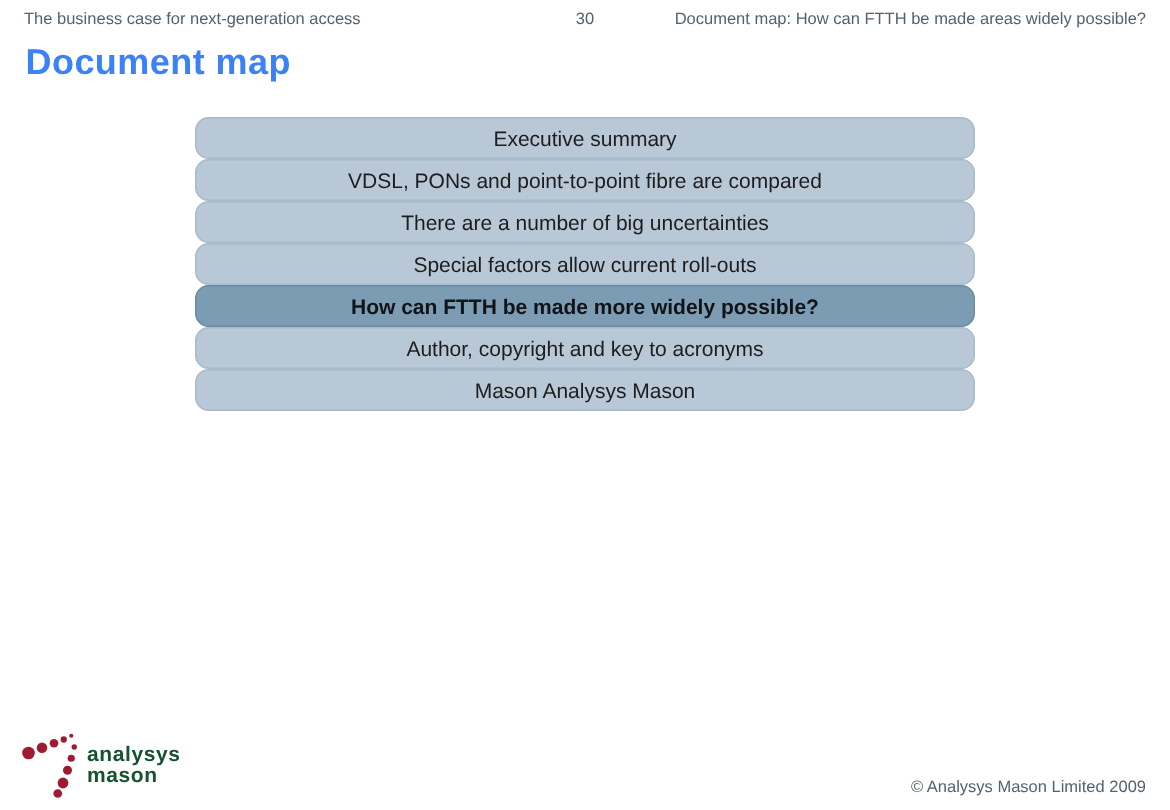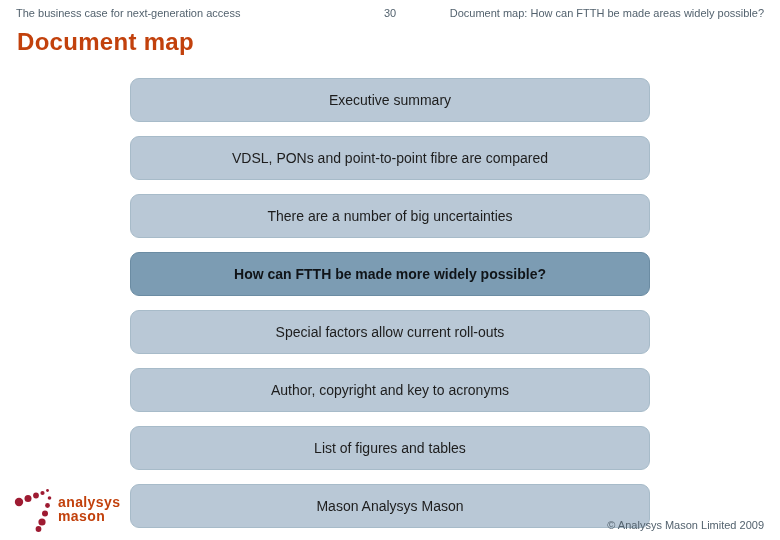--- a/index.html
+++ b/index.html
@@ -32,34 +32,33 @@
   .header .page  { width: 40px; text-align: center; }
   .header .right { flex: 1; text-align: right; }
 
   
   .slide-title {
     position: absolute;
     top: 28px;
     left: 17px;
     font-size: 24px;
     font-weight: bold;
-    color: #c2410c;
+    color: #3b82f6;
     letter-spacing: 0.3px;
   }
 
   
   .map {
     position: absolute;
     top: 78px;
     left: 130px;
     width: 520px;
   }
   .map-item {
-    height: 44px;
-    margin-bottom: 14px;
+    height: 28px;
     border-radius: 9px;
     background: #b9c8d6;
     border: 1px solid #a7bbc9;
     box-sizing: border-box;
     display: flex;
     align-items: center;
     justify-content: center;
     font-size: 14px;
     color: #1d1d1d;
     cursor: pointer;
@@ -75,21 +74,21 @@
   .logo {
     position: absolute;
     left: 14px;
     bottom: 8px;
     display: flex;
     align-items: center;
   }
   .logo svg { display: block; }
   .logo-text {
     margin-left: 2px;
-    color: #c2410c;
+    color: #14532d;
     font-weight: bold;
     font-size: 14px;
     line-height: 14px;
     letter-spacing: 0.4px;
   }
 
   
   .footer-copyright {
     position: absolute;
     right: 16px;
@@ -113,31 +112,28 @@
 <div class="map">
     <div class="map-item">
     <span>Executive summary</span>
   </div>
     <div class="map-item">
     <span>VDSL, PONs and point-to-point fibre are compared</span>
   </div>
     <div class="map-item">
     <span>There are a number of big uncertainties</span>
   </div>
+    <div class="map-item">
+    <span>Special factors allow current roll-outs</span>
+  </div>
     <div class="map-item highlight">
     <span>How can FTTH be made more widely possible?</span>
   </div>
     <div class="map-item">
-    <span>Special factors allow current roll-outs</span>
-  </div>
-    <div class="map-item">
     <span>Author, copyright and key to acronyms</span>
-  </div>
-    <div class="map-item">
-    <span>List of figures and tables</span>
   </div>
     <div class="map-item">
     <span>Mason Analysys Mason</span>
   </div>
   </div>
 
 <div class="logo">
   <span>
     <svg width="42" height="46" viewBox="0 0 42 46" xmlns="http://www.w3.org/2000/svg">
       <g fill="#9e1b32">

